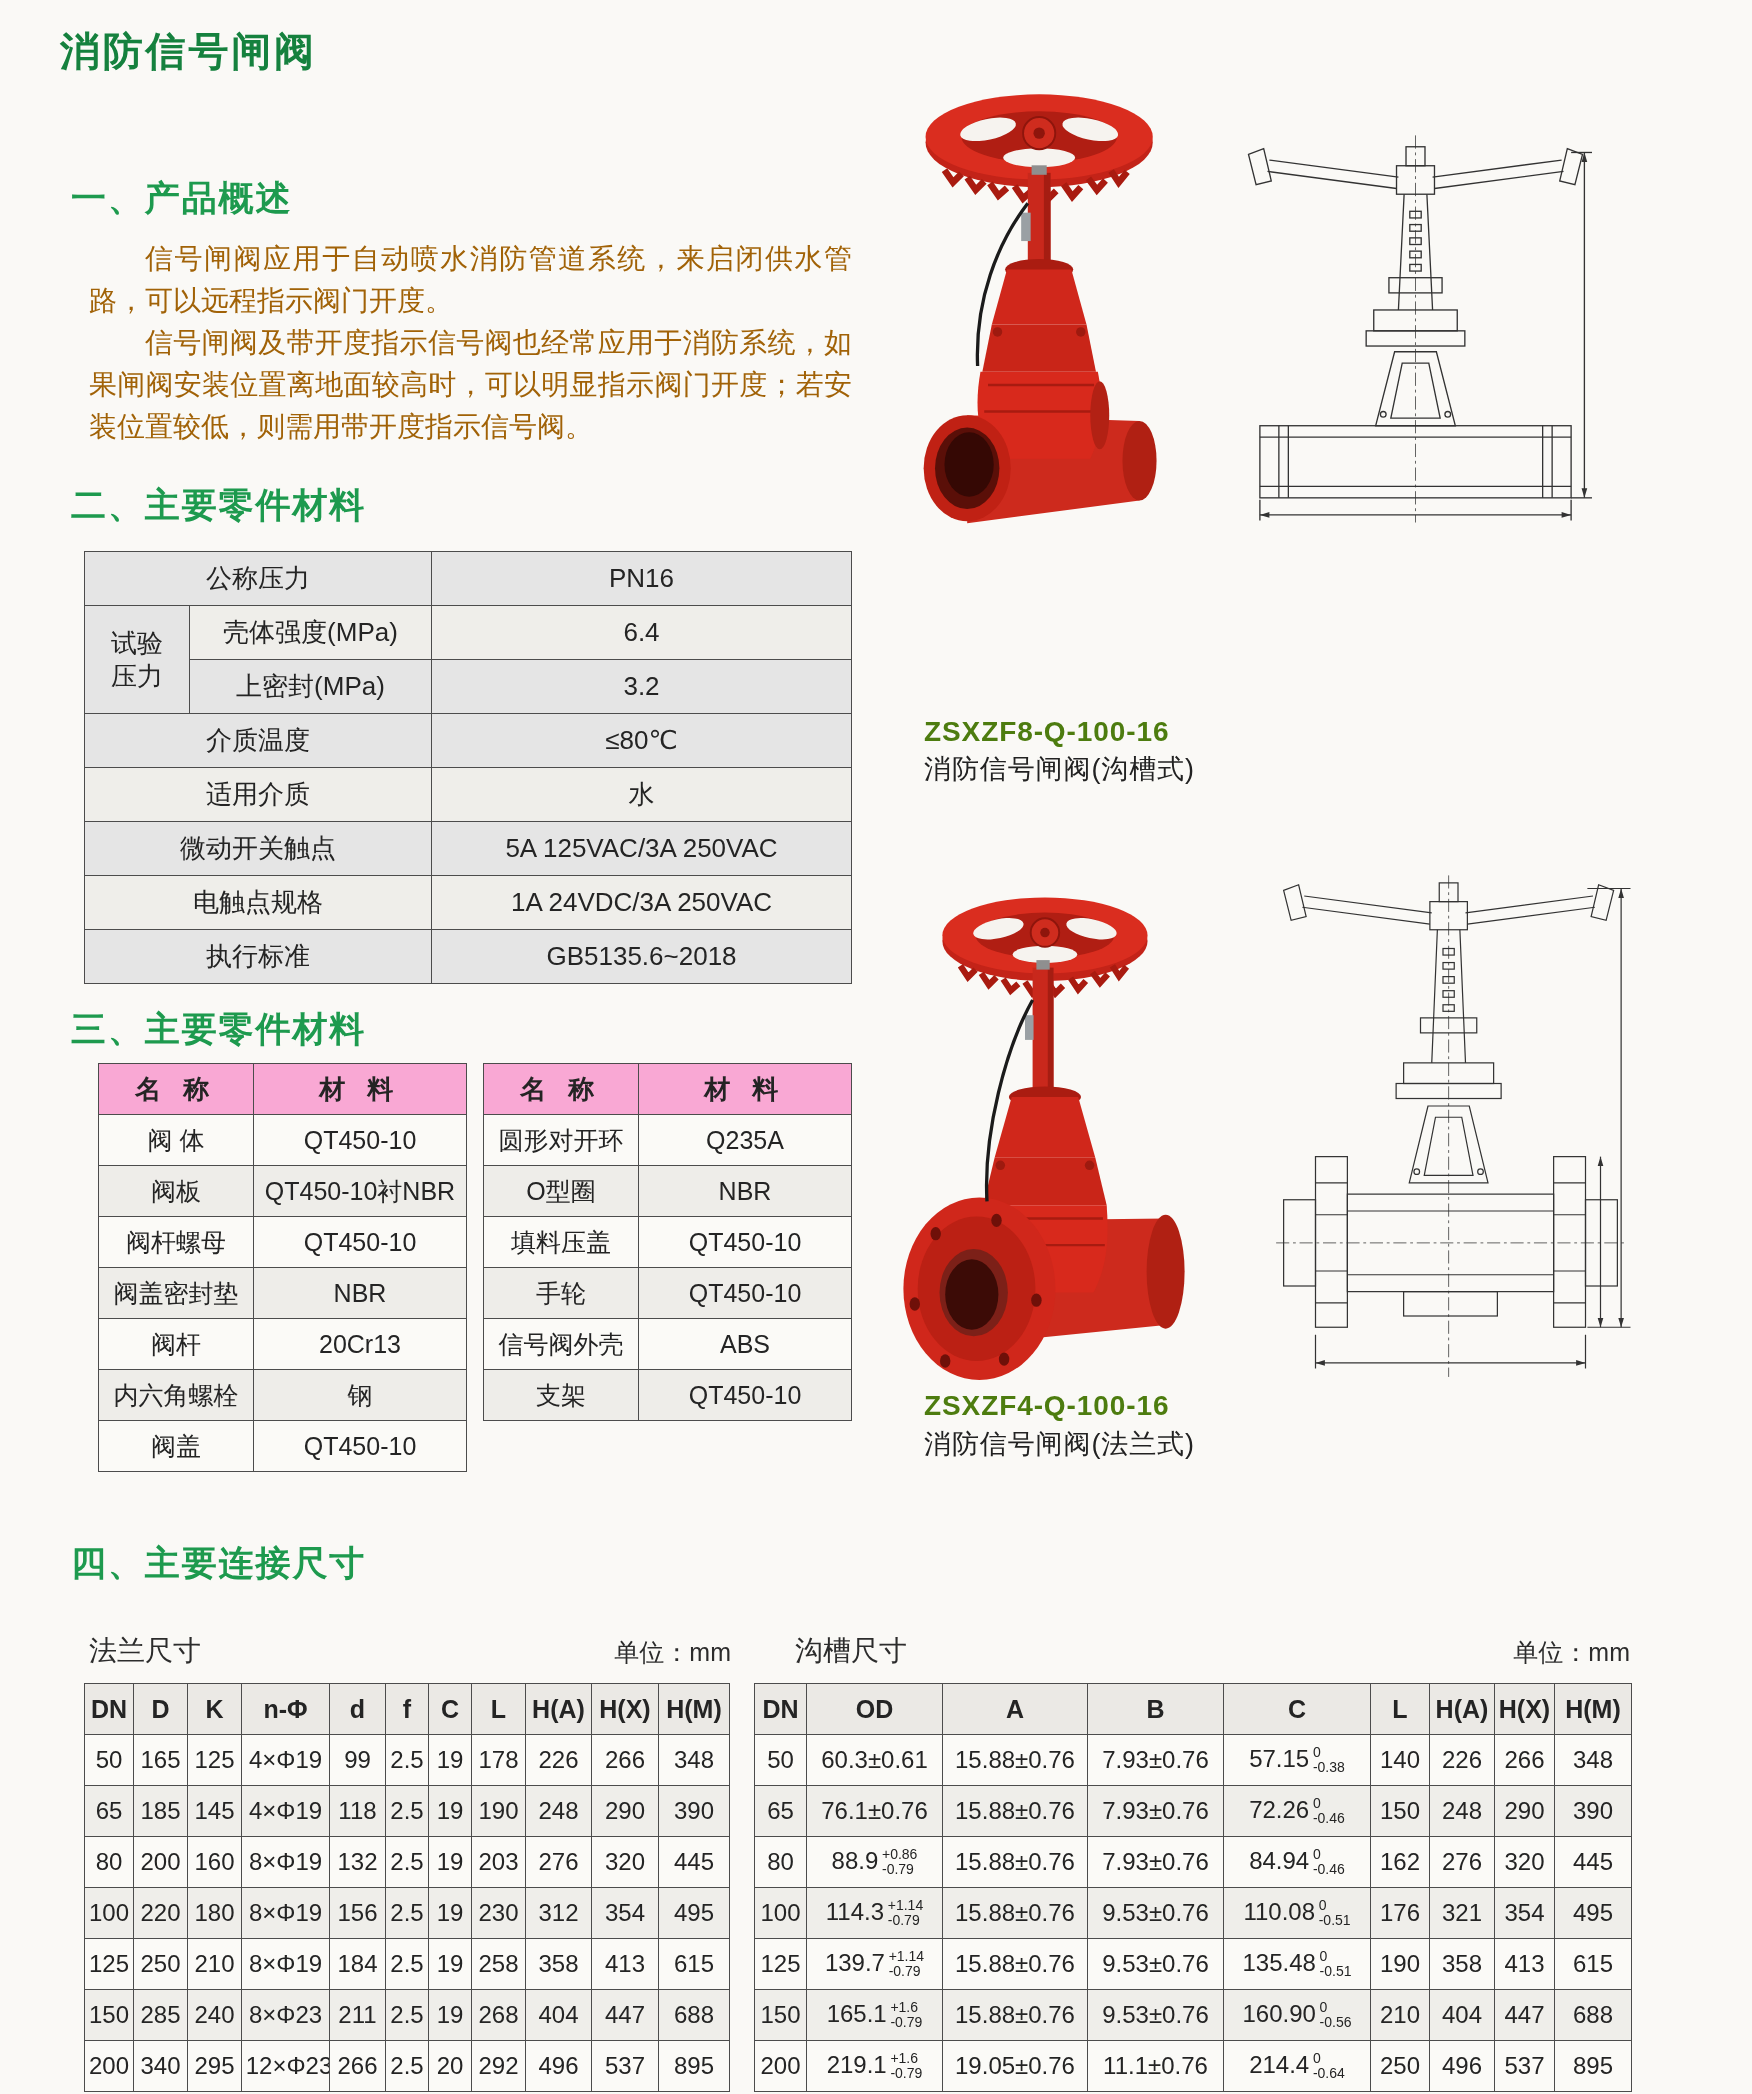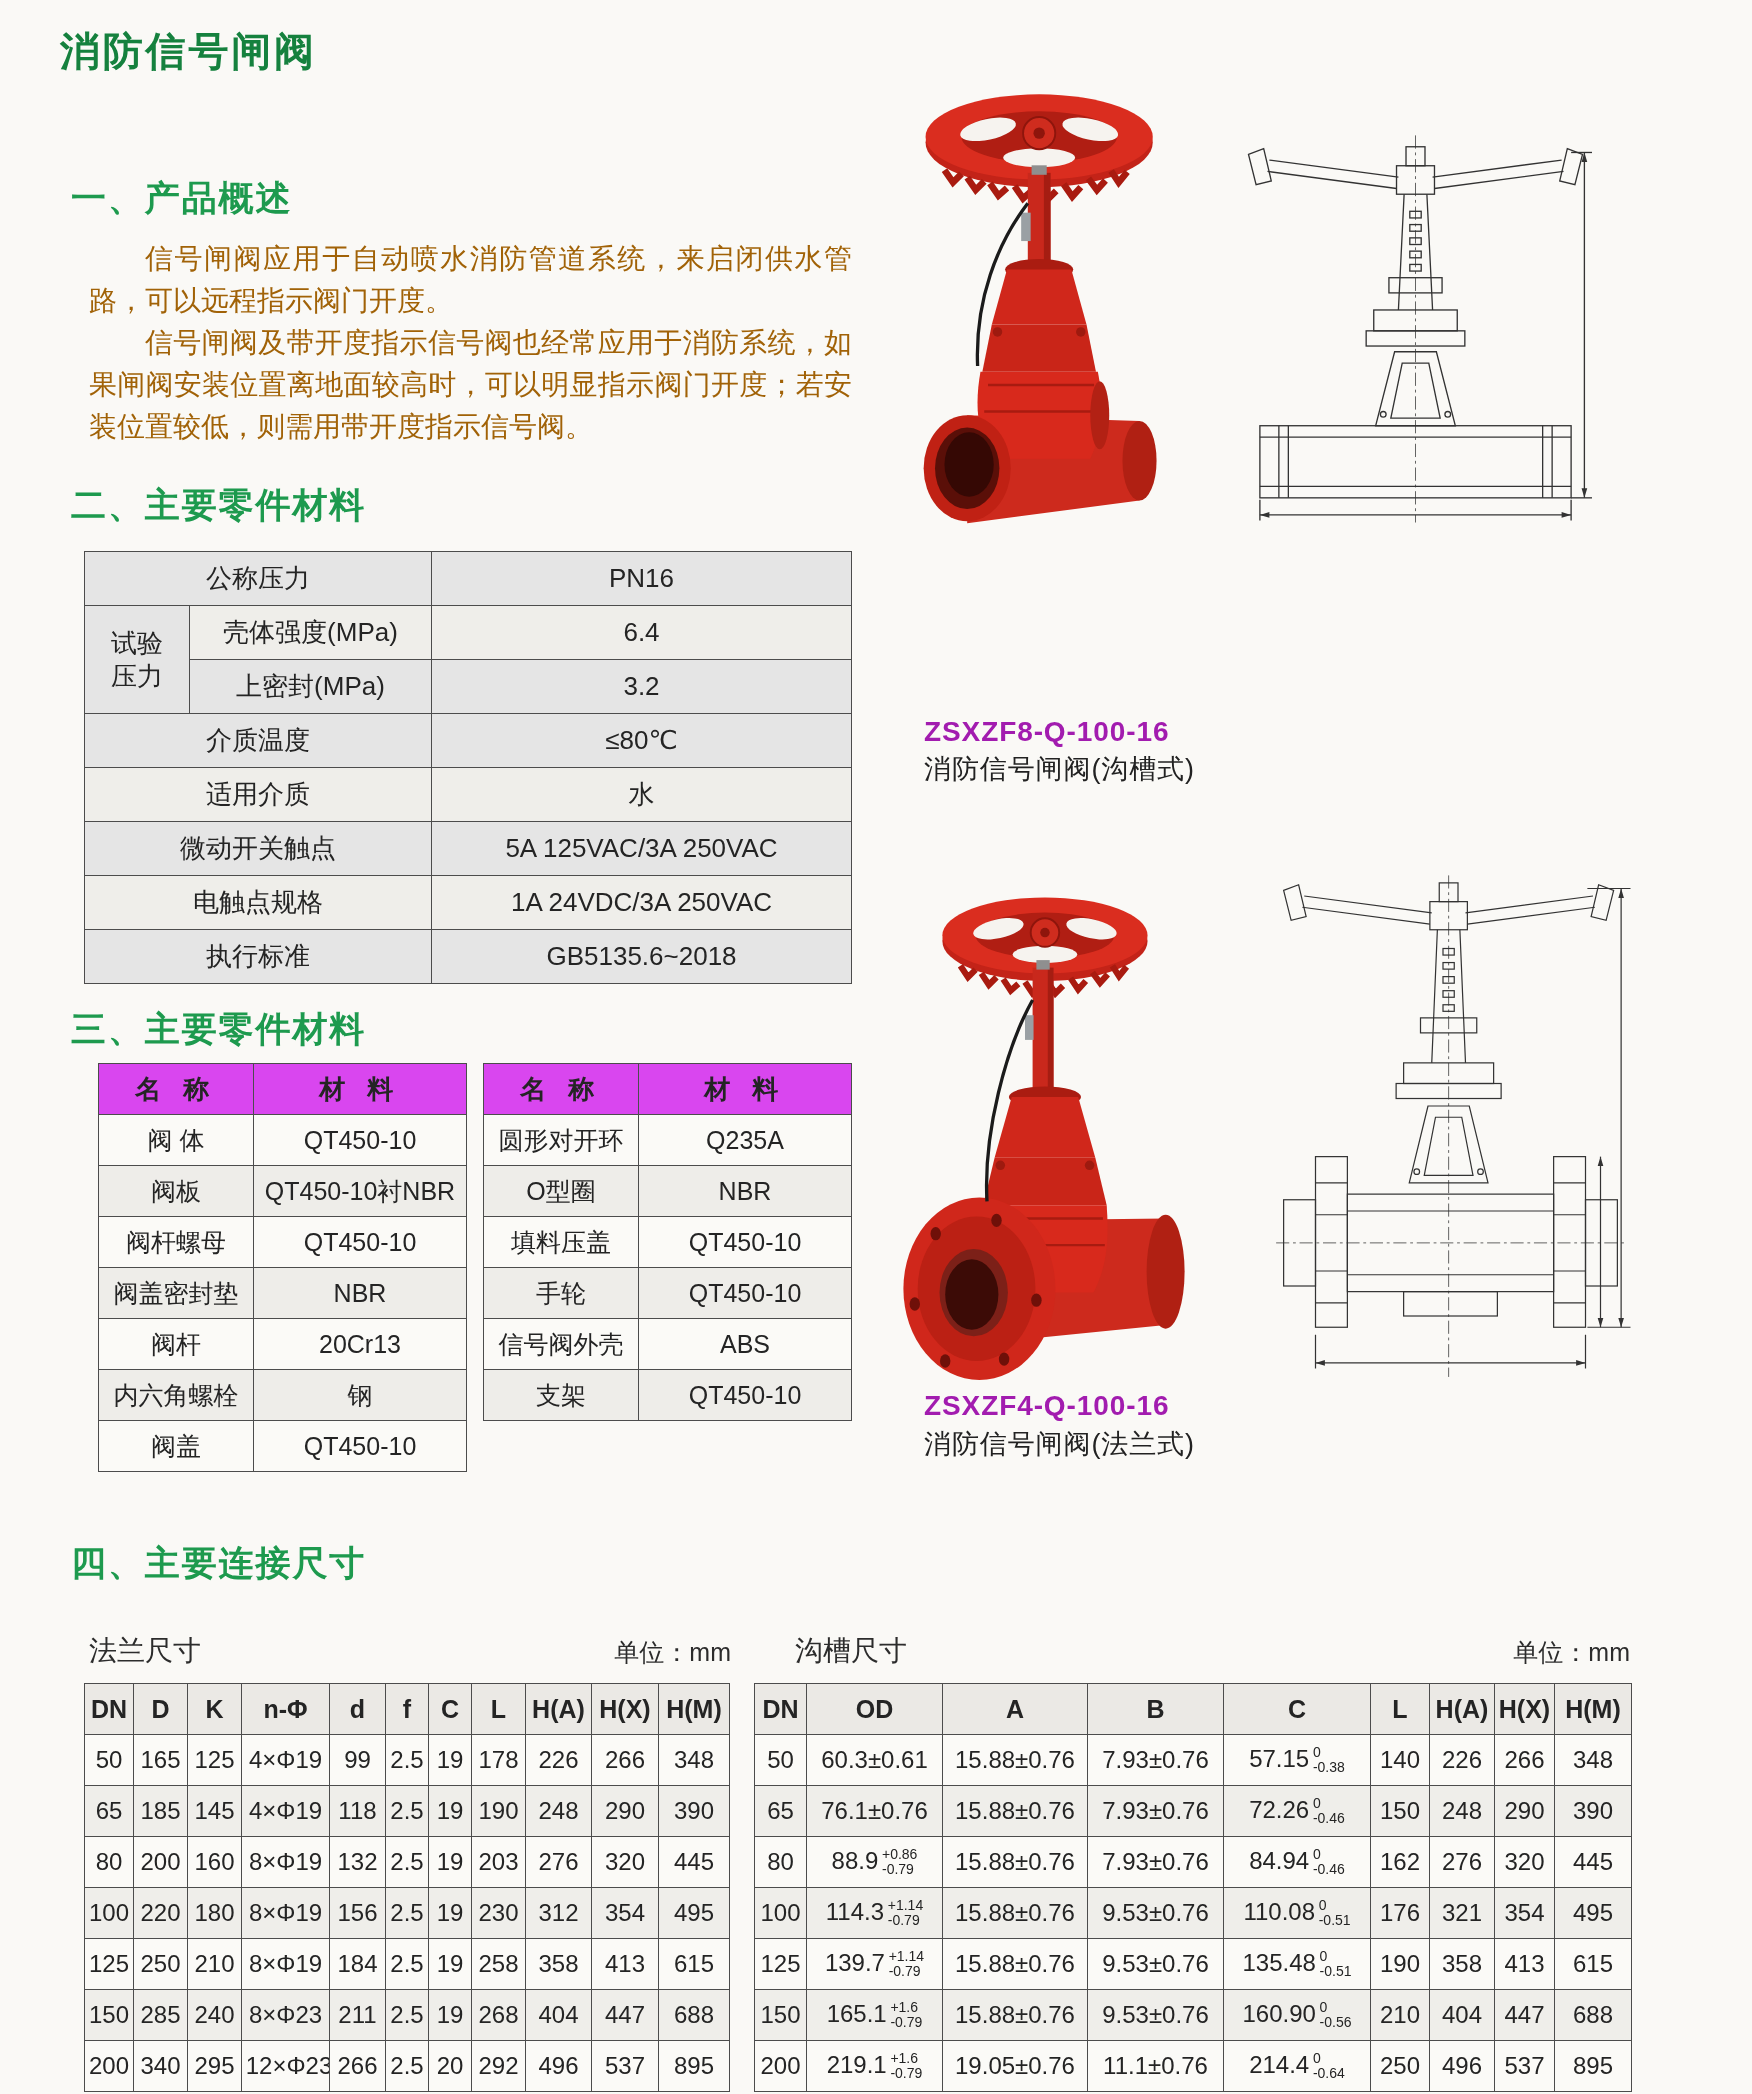--- a/index.html
+++ b/index.html
@@ -31,42 +31,42 @@
   #tech-table{left:84px;top:551px;}
   #tech-table table{width:766px;}
   #tech-table td{height:54px;font-size:26px;background:#e5e5e5;}
   #tech-table td.shade{background:#efeeea;}
   #tech-table td.grp{padding:0 22.5px;line-height:1.25;}
   
   .mat{top:1063px;}
   #mat-left{left:98px;}
   #mat-right{left:483px;}
   .mat table{width:367px;}
-  .mat th{height:51px;font-size:26px;background:#d946ef;font-weight:bold;letter-spacing:7.5px;}
+  .mat th{height:51px;font-size:26px;background:#f9a8d4;font-weight:bold;letter-spacing:7.5px;}
   .mat td{height:51px;font-size:25px;background:#fbfaf7;}
   .mat tbody tr:nth-child(even) td{background:#eeede9;}
   
   .dim th{height:51px;font-size:25px;background:#ebe9e5;font-weight:bold;}
   .dim td{height:51px;font-size:24px;background:#fbfaf7;}
   .dim tbody tr:nth-child(even) td{background:#efeeea;}
   #flange-table{left:84px;top:1683px;}
   #flange-table table{width:646px;}
   #groove-table{left:754px;top:1683px;}
   #groove-table table{width:876px;}
   .tbl-cap{font-size:28px;color:#2c2c2c;top:1632px;}
   #cap-flange{left:89px;}
   #cap-groove{left:795px;}
   .unit{font-size:25px;color:#2c2c2c;top:1636px;}
   #unit-flange{left:572px;width:159px;text-align:right;}
   #unit-groove{left:1471px;width:159px;text-align:right;}
   
   .tolwrap{display:inline-flex;flex-direction:column;justify-content:center;margin-left:3.7px;
            font-size:14px;line-height:1.08;vertical-align:middle;text-align:left;}
   
-  .model{font-size:28px;font-weight:600;color:#a21caf;letter-spacing:0.9px;}
+  .model{font-size:28px;font-weight:600;color:#4d7c0f;letter-spacing:0.9px;}
   .pname{font-size:27px;color:#222;letter-spacing:0.9px;}
   #model-1{left:924px;top:716px;}
   #pname-1{left:924px;top:751px;}
   #model-2{left:924px;top:1390px;}
   #pname-2{left:924px;top:1426px;}
   
   #valve1{left:885px;top:82px;}
   #draw1{left:1235px;top:124px;}
   #valve2{left:873px;top:886px;}
   #draw2{left:1263px;top:866px;}

